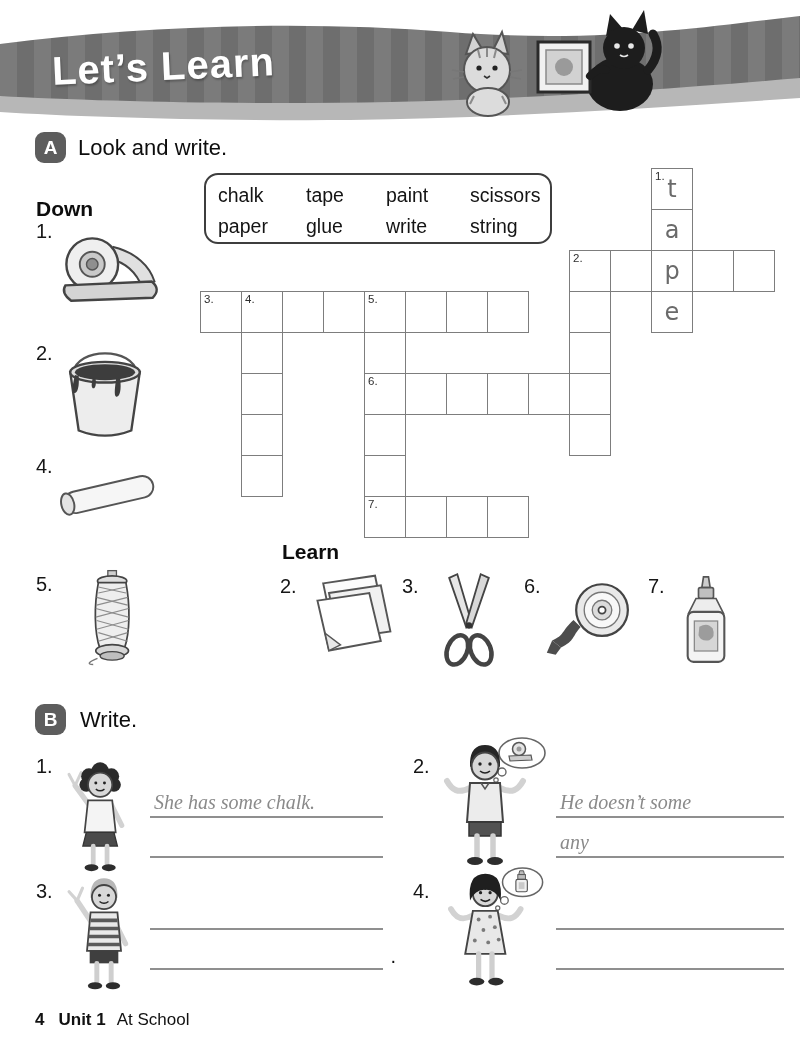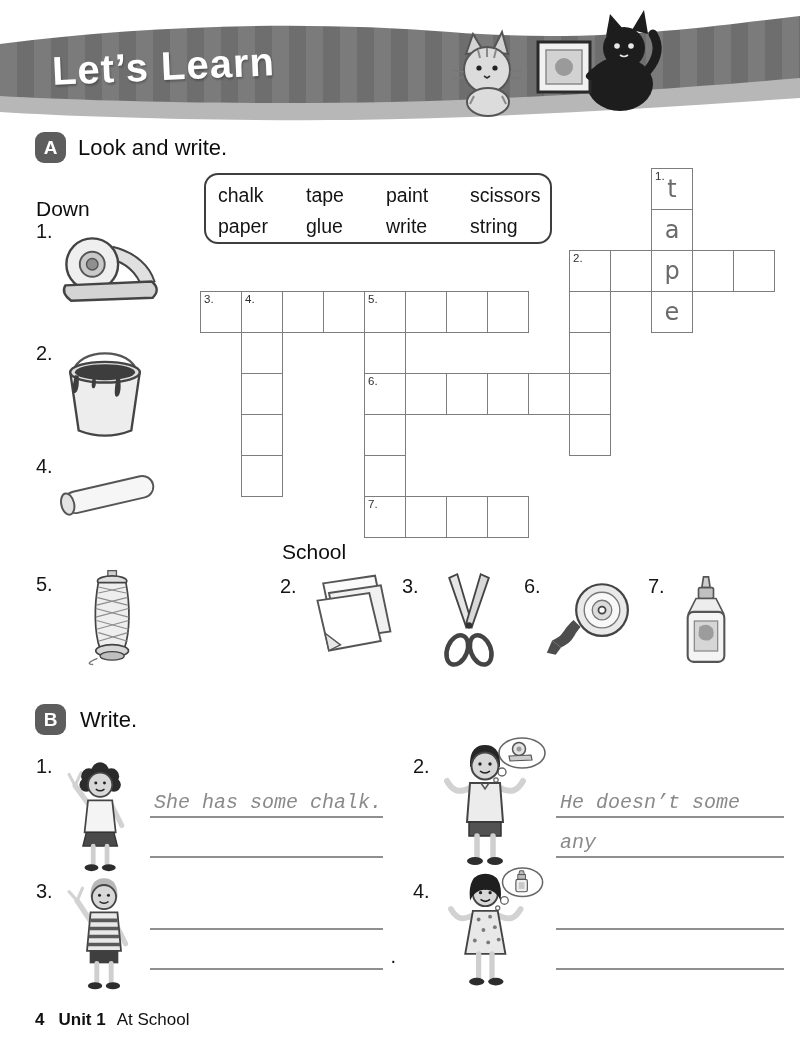--- a/index.html
+++ b/index.html
@@ -17,37 +17,37 @@
   .badge { position:absolute; width:31px; height:31px; background:#5d5d5d; border-radius:9px; color:#fff;
     font-weight:bold; font-size:19px; display:flex; align-items:center; justify-content:center; }
   .sec-heading { position:absolute; font-size:22px; font-weight:normal; color:#0d0d0d; }
 
   
   .word-box { position:absolute; left:204px; top:173px; width:348px; height:71px;
     border:2.5px solid #3e3e3e; border-radius:14px; display:grid;
     grid-template-columns:88px 80px 84px auto; padding:9px 0 0 12px; row-gap:3px;
     font-size:19.5px; color:#141414; }
 
-  .sub-heading { position:absolute; font-size:21px; font-weight:normal; color:#0d0d0d; }
+  .sub-heading { position:absolute; font-size:21px; font-weight:bold; color:#0d0d0d; }
   .num { position:absolute; font-size:20px; color:#161616; }
   .icon-slot { position:absolute; }
   .icon-slot svg { width:100%; height:100%; display:block; }
 
   
   .crossword { position:absolute; inset:0; }
   .cw-cell { position:absolute; width:42px; height:42px; border:1.6px solid #7d7d7d; background:#fff; }
   .cw-num { position:absolute; top:1px; left:3px; font-size:11.5px; color:#2e2e2e; }
   .cw-letter { position:absolute; inset:0; display:flex; align-items:center; justify-content:center;
     font-size:24px; color:#6a6a6a; font-family:"DejaVu Sans",sans-serif; }
 
   
   .b-lines { position:absolute; }
   .b-line { height:34px; border-bottom:2px solid #8f8f8f; display:flex; align-items:flex-end; padding:0 0 2px 4px; }
   .b-line + .b-line { margin-top:6px; }
-  .b-line span { font-family:Liberation Mono, monospace; font-style:italic; font-size:20px; color:#8a8a8a; white-space:nowrap; }
+  .b-line span { font-family:Liberation Serif, serif; font-style:italic; font-size:20px; color:#8a8a8a; white-space:nowrap; }
   .b-suffix { position:absolute; right:-13px; bottom:2px; font-size:20px; color:#111; }
 
   
   .footer { position:absolute; left:35px; top:1010px; font-size:17px; color:#111; }
   .footer .f-num { font-weight:bold; margin-right:14px; }
   .footer .f-unit { font-weight:bold; margin-right:11px; }
 </style>
 </head>
 <body>
 
@@ -212,21 +212,21 @@
       <div class="cw-cell" style="left: 528px; top: 373px;"></div>
       <div class="cw-cell" style="left: 569px; top: 373px;"></div>
       <div class="cw-cell" style="left: 569px; top: 291px;"></div>
       <div class="cw-cell" style="left: 569px; top: 332px;"></div>
       <div class="cw-cell" style="left: 569px; top: 414px;"></div>
       <div class="cw-cell" style="left: 405px; top: 496px;"></div>
       <div class="cw-cell" style="left: 446px; top: 496px;"></div>
       <div class="cw-cell" style="left: 487px; top: 496px;"></div>
     </div>
 
-  <div class="sub-heading" style="left:282px;top:540px">School</div>
+  <div class="sub-heading" style="left:282px;top:540px">Learn</div>
 
   <span class="num" style="left:280px;top:575px">2.</span>
   <div class="icon-slot" style="left:304px;top:570px;width:96px;height:92px">
       <svg viewBox="0 0 100 92">
       <polygon points="20,12 74,4 84,52 30,60" fill="#fbfbfb" stroke="#555" stroke-width="2"></polygon>
       <polygon points="26,22 80,14 90,62 36,70" fill="#f1f1f1" stroke="#555" stroke-width="2"></polygon>
       <polygon points="14,30 68,22 80,72 26,82" fill="#ffffff" stroke="#555" stroke-width="2"></polygon>
       <path d="M26,82 L22,64 L38,76 Z" fill="#e7e7e7" stroke="#555" stroke-width="1.5"></path>
     </svg>
     </div>

